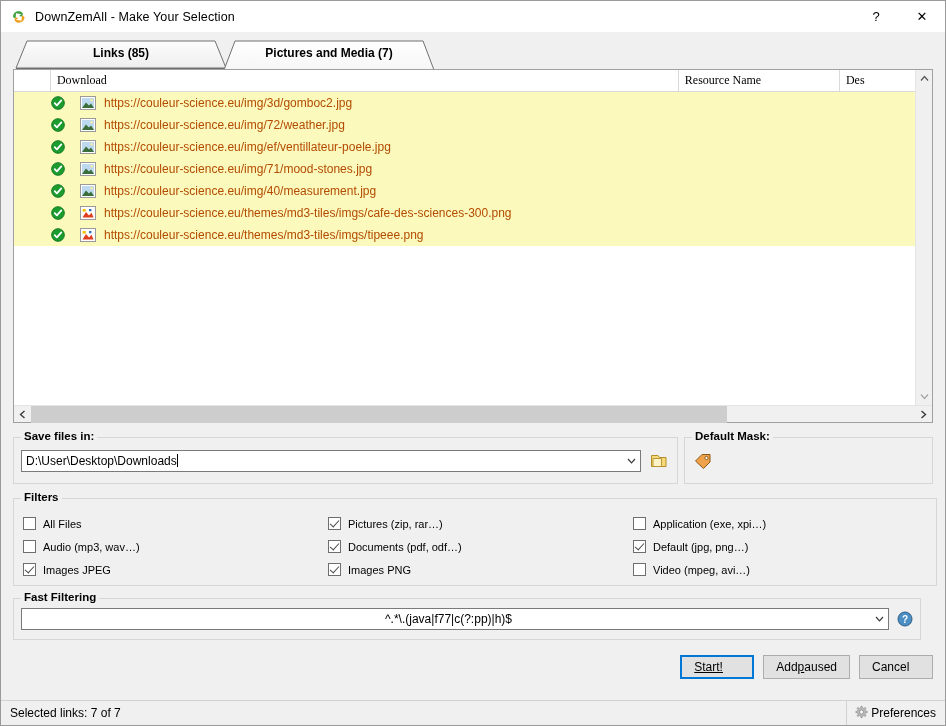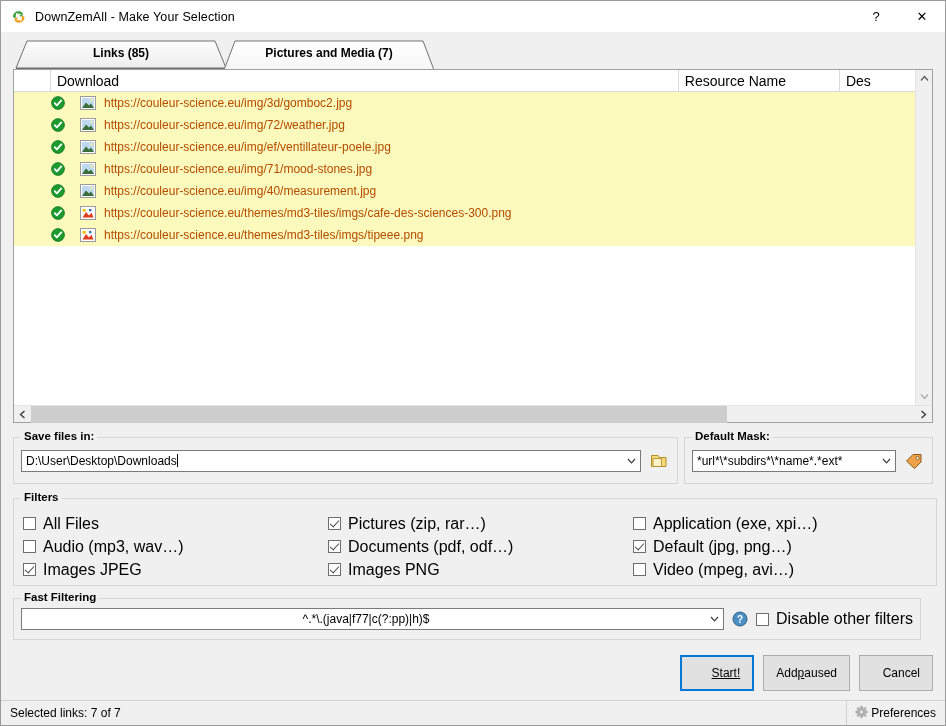--- a/index.html
+++ b/index.html
@@ -86,21 +86,22 @@
     position: relative;
   }
   .list-inner { display: flex; flex: 1 1 auto; min-height: 0; }
   .list-main { flex: 1 1 auto; display: flex; flex-direction: column; min-width: 0; overflow: hidden; }
   .hdr {
     display: flex;
     height: 22px;
     background: #ffffff;
     border-bottom: 1px solid #d9d9d9;
     flex: 0 0 auto;
-    font-size: 14px;
+    font-size: 12px;
+    font-family: Liberation Serif, serif;
   }
   .hdr-cell {
     display: flex; align-items: center;
     padding-left: 6px;
     border-right: 1px solid #d9d9d9;
     background: #ffffff;
     color: #000;
     overflow: hidden; white-space: nowrap;
     cursor: default;
   }
@@ -196,21 +197,21 @@
   .iconbtn { width: 22px; height: 22px; flex: 0 0 auto; display: flex; align-items: center; justify-content: center; cursor: default; }
 
   
   .gb-filters { margin: 14px 8px 0 12px; height: 88px; flex: 0 0 auto; }
   .filters-grid {
     display: grid;
     grid-template-columns: 305px 305px 1fr;
     row-gap: 0px;
     padding: 13px 9px 0 9px;
   }
-  .cbrow { display: flex; align-items: center; height: 23px; font-size: 16px; cursor: default; }
+  .cbrow { display: flex; align-items: center; height: 23px; font-size: 11px; cursor: default; }
   .cbox {
     width: 13px; height: 13px; border: 1px solid #6e6e6e; background: #fff;
     margin-right: 7px; flex: 0 0 auto; position: relative;
   }
   .cbox.checked::after {
     content: ""; position: absolute;
     left: 3px; top: 0px; width: 4px; height: 8px;
     border: solid #4a4a4a; border-width: 0 1.6px 1.6px 0;
     transform: rotate(42deg);
   }
@@ -220,23 +221,23 @@
   .fast-body { display: flex; align-items: center; height: 100%; padding: 0 7px; gap: 8px; }
   .fast-combo { flex: 1 1 auto; min-width: 0; text-align: center; }
   .help-icon { width: 16px; height: 16px; flex: 0 0 auto; }
 
   
   .btnbar {
     display: flex; justify-content: flex-end; align-items: center;
     gap: 9px; padding: 15px 12px 0 12px; flex: 0 0 auto;
   }
   .btn {
-    min-width: 74px; height: 36px;
+    min-width: 74px; height: 24px;
     border: 1px solid #adadad; background: #e1e1e1;
-    font-size: 12px; display: flex; align-items: center; justify-content: flex-end;
+    font-size: 12px; display: flex; align-items: center; justify-content: flex-start;
     padding: 0 12px; cursor: default; color: #000;
   }
   .btn.default { border: 2px solid #0078d7; background: #e1e1e1; }
   .ul { text-decoration: underline; }
 
   
   .statusbar {
     margin-top: auto;
     height: 25px;
     border-top: 1px solid #d2d2d2;
@@ -505,28 +506,20 @@
             <path d="M1.5 2.5 L8 2.5 L9.5 4.5 L16 4.5 L16 13.5 L1.5 13.5 Z" fill="#f5d97a" stroke="#b38f28" stroke-width="1"></path>
             <path d="M3 5.5 L11.5 5.5 L11.5 13.5 L3 13.5 Z" fill="#fdf3c6" stroke="#b38f28" stroke-width="0.9"></path>
           </svg>
         </span>
       </div>
     </div>
 
     <div class="groupbox gb-mask">
       <span class="gb-title">Default Mask:</span>
       <div class="gb-body">
-        <div class="combo">
-          <span class="val">*url*\*subdirs*\*name*.*ext*</span>
-          <span class="caret">
-            <svg width="9" height="6" viewBox="0 0 9 6">
-                <path d="M1 1 L4.5 4.8 L8 1" fill="none" stroke="#3b3b3b" stroke-width="1.2"></path>
-              </svg>
-          </span>
-        </div>
         <span class="iconbtn">
           <svg width="20" height="18" viewBox="0 0 20 18">
             <path d="M2.5 9 L9 2.5 L17 2.5 L17 10 L10.5 16.5 Z" fill="#f0a24a" stroke="#8a5a18" stroke-width="1"></path>
             <circle cx="13.5" cy="6" r="1.6" fill="#fff" stroke="#8a5a18" stroke-width="0.9"></circle>
           </svg>
         </span>
       </div>
     </div>
   </div>
 
@@ -582,24 +575,20 @@
               <path d="M1 1 L4.5 4.8 L8 1" fill="none" stroke="#3b3b3b" stroke-width="1.2"></path>
             </svg>
         </span>
       </div>
       <span class="help-icon">
         <svg width="16" height="16" viewBox="0 0 16 16">
           <circle cx="8" cy="8" r="7" fill="#4b8fc4" stroke="#2e5f88" stroke-width="1"></circle>
           <text x="8" y="11.6" font-size="10" font-family="Liberation Sans, sans-serif" font-weight="bold" fill="#ffffff" text-anchor="middle">?</text>
         </svg>
       </span>
-      <div class="cbrow">
-        <span class="cbox" id="cb-disable"></span>
-        <span>Disable other filters</span>
-      </div>
     </div>
   </div>
 
   <div class="btnbar">
     <div class="btn default">
       <span class="ul">Start!</span>
     </div>
     <div class="btn">
       <span>Add </span>
         <span class="ul">p</span>

